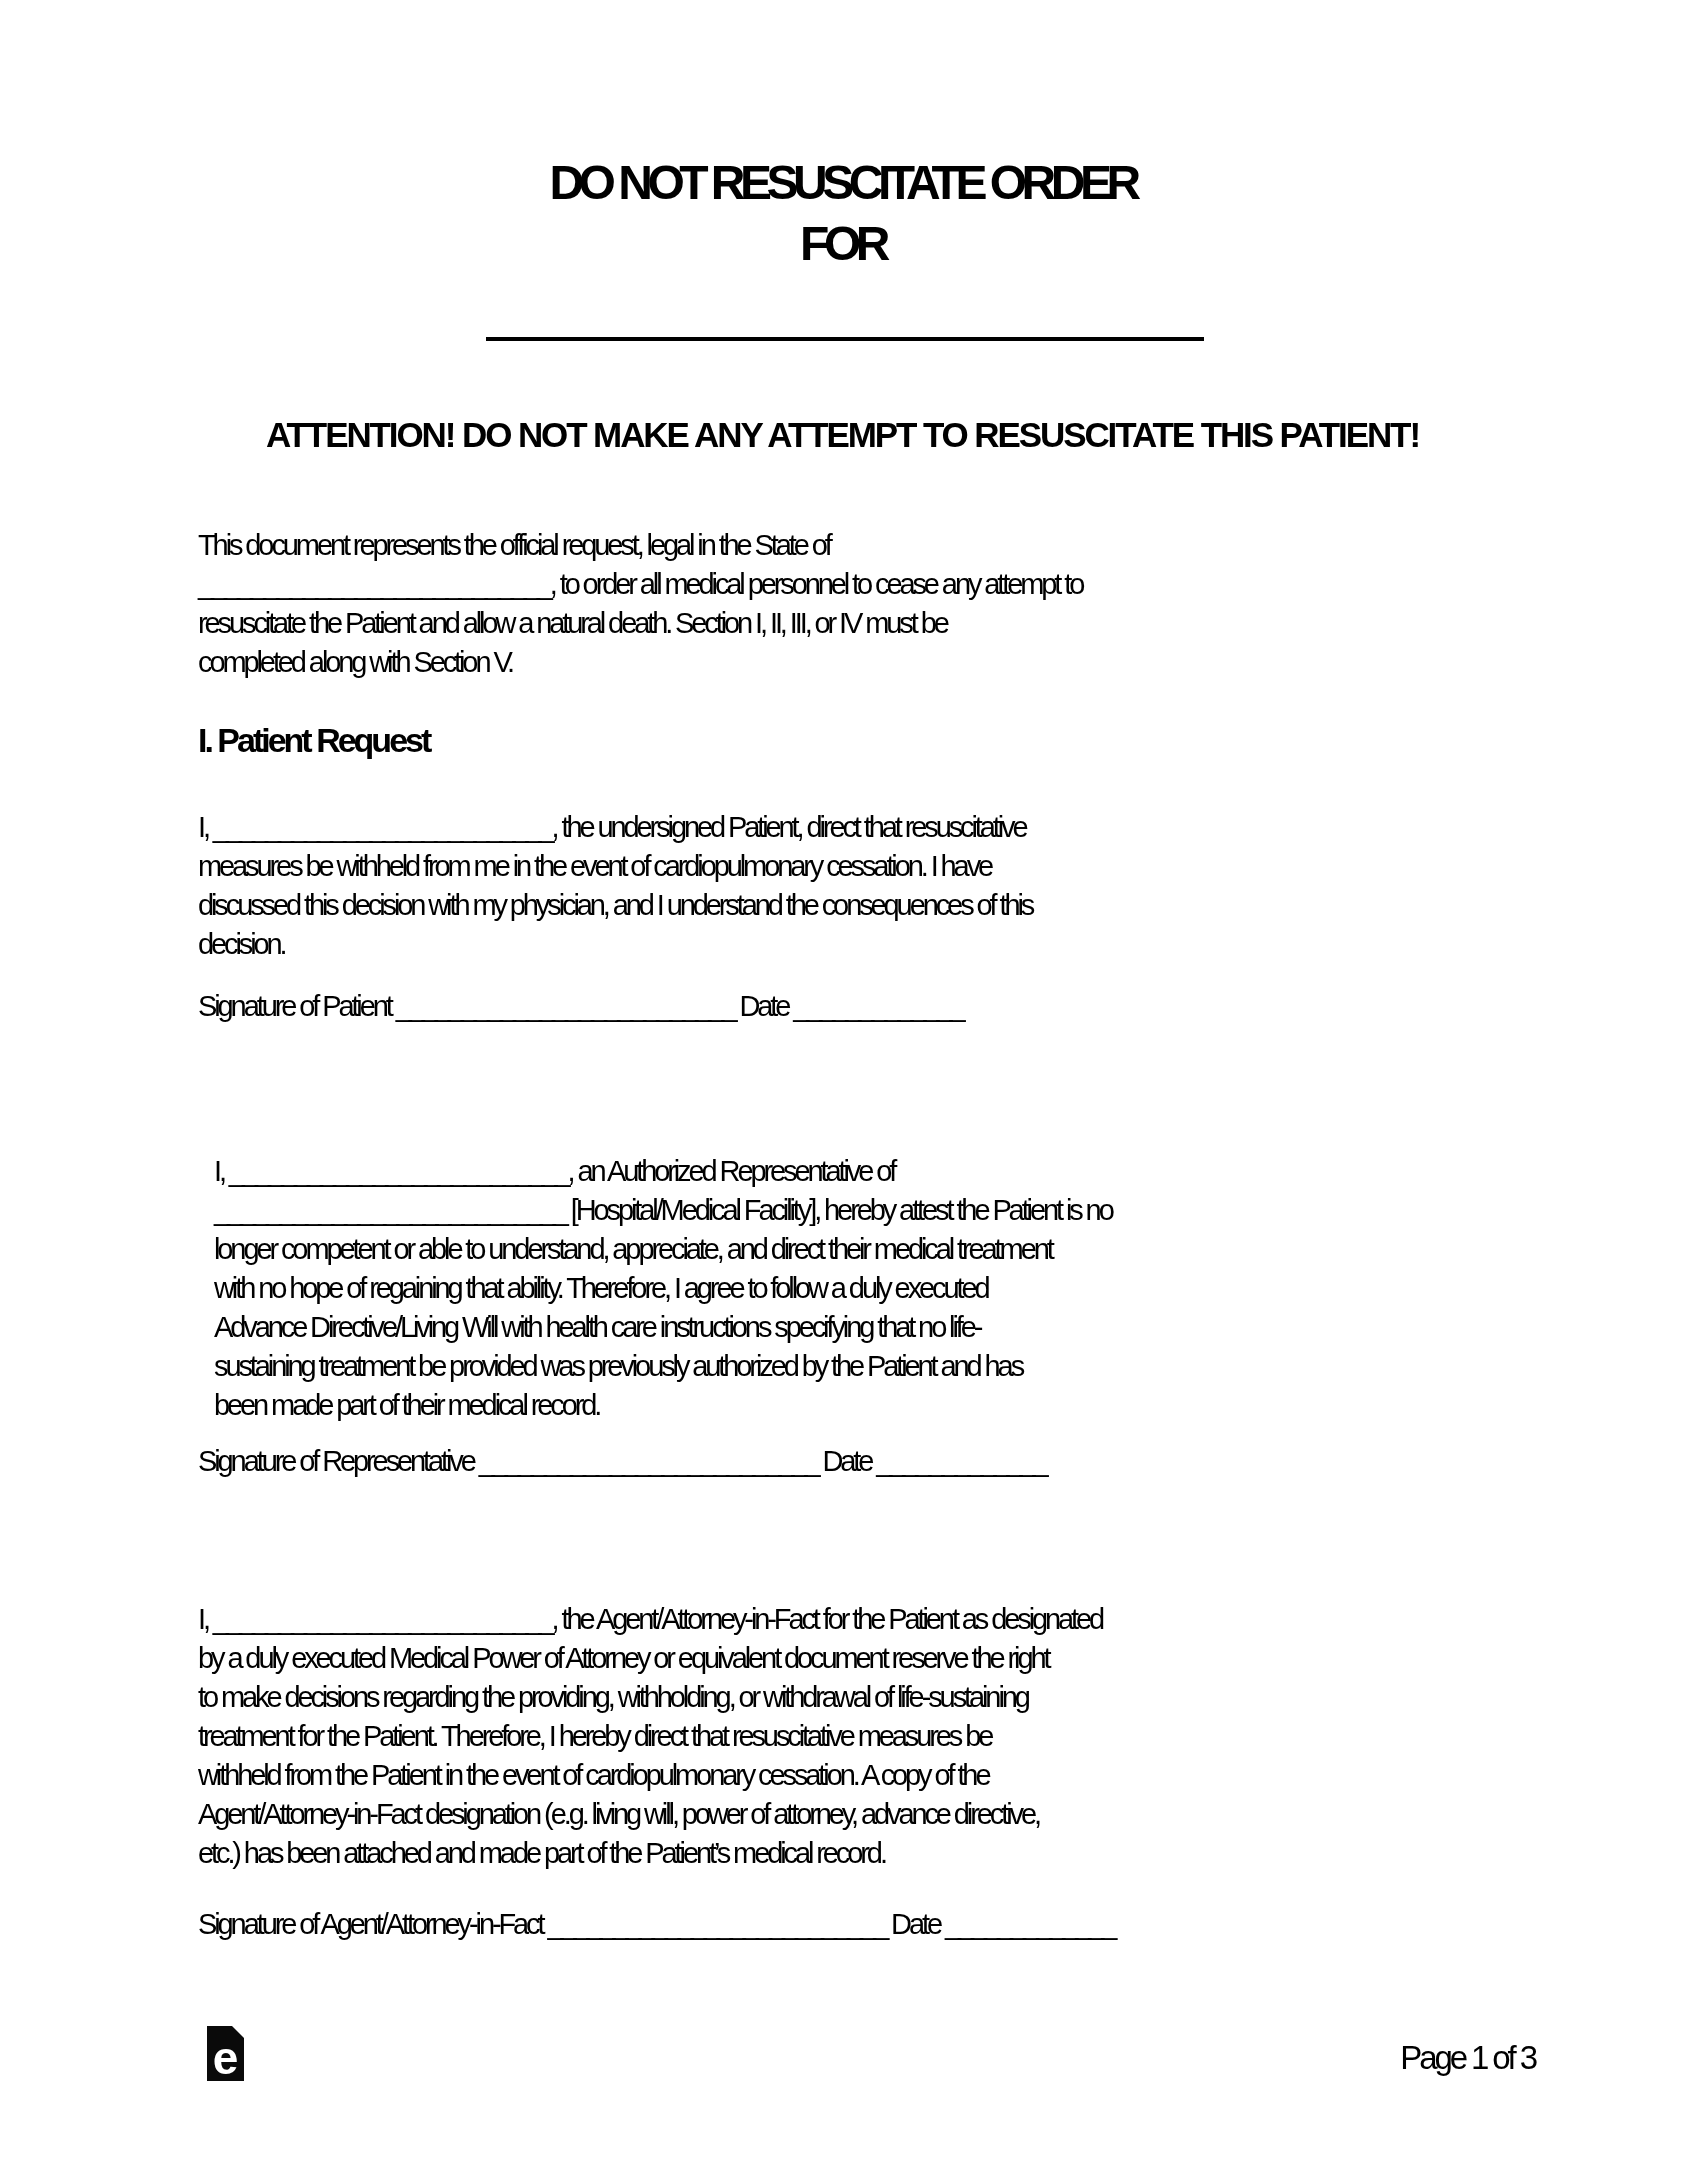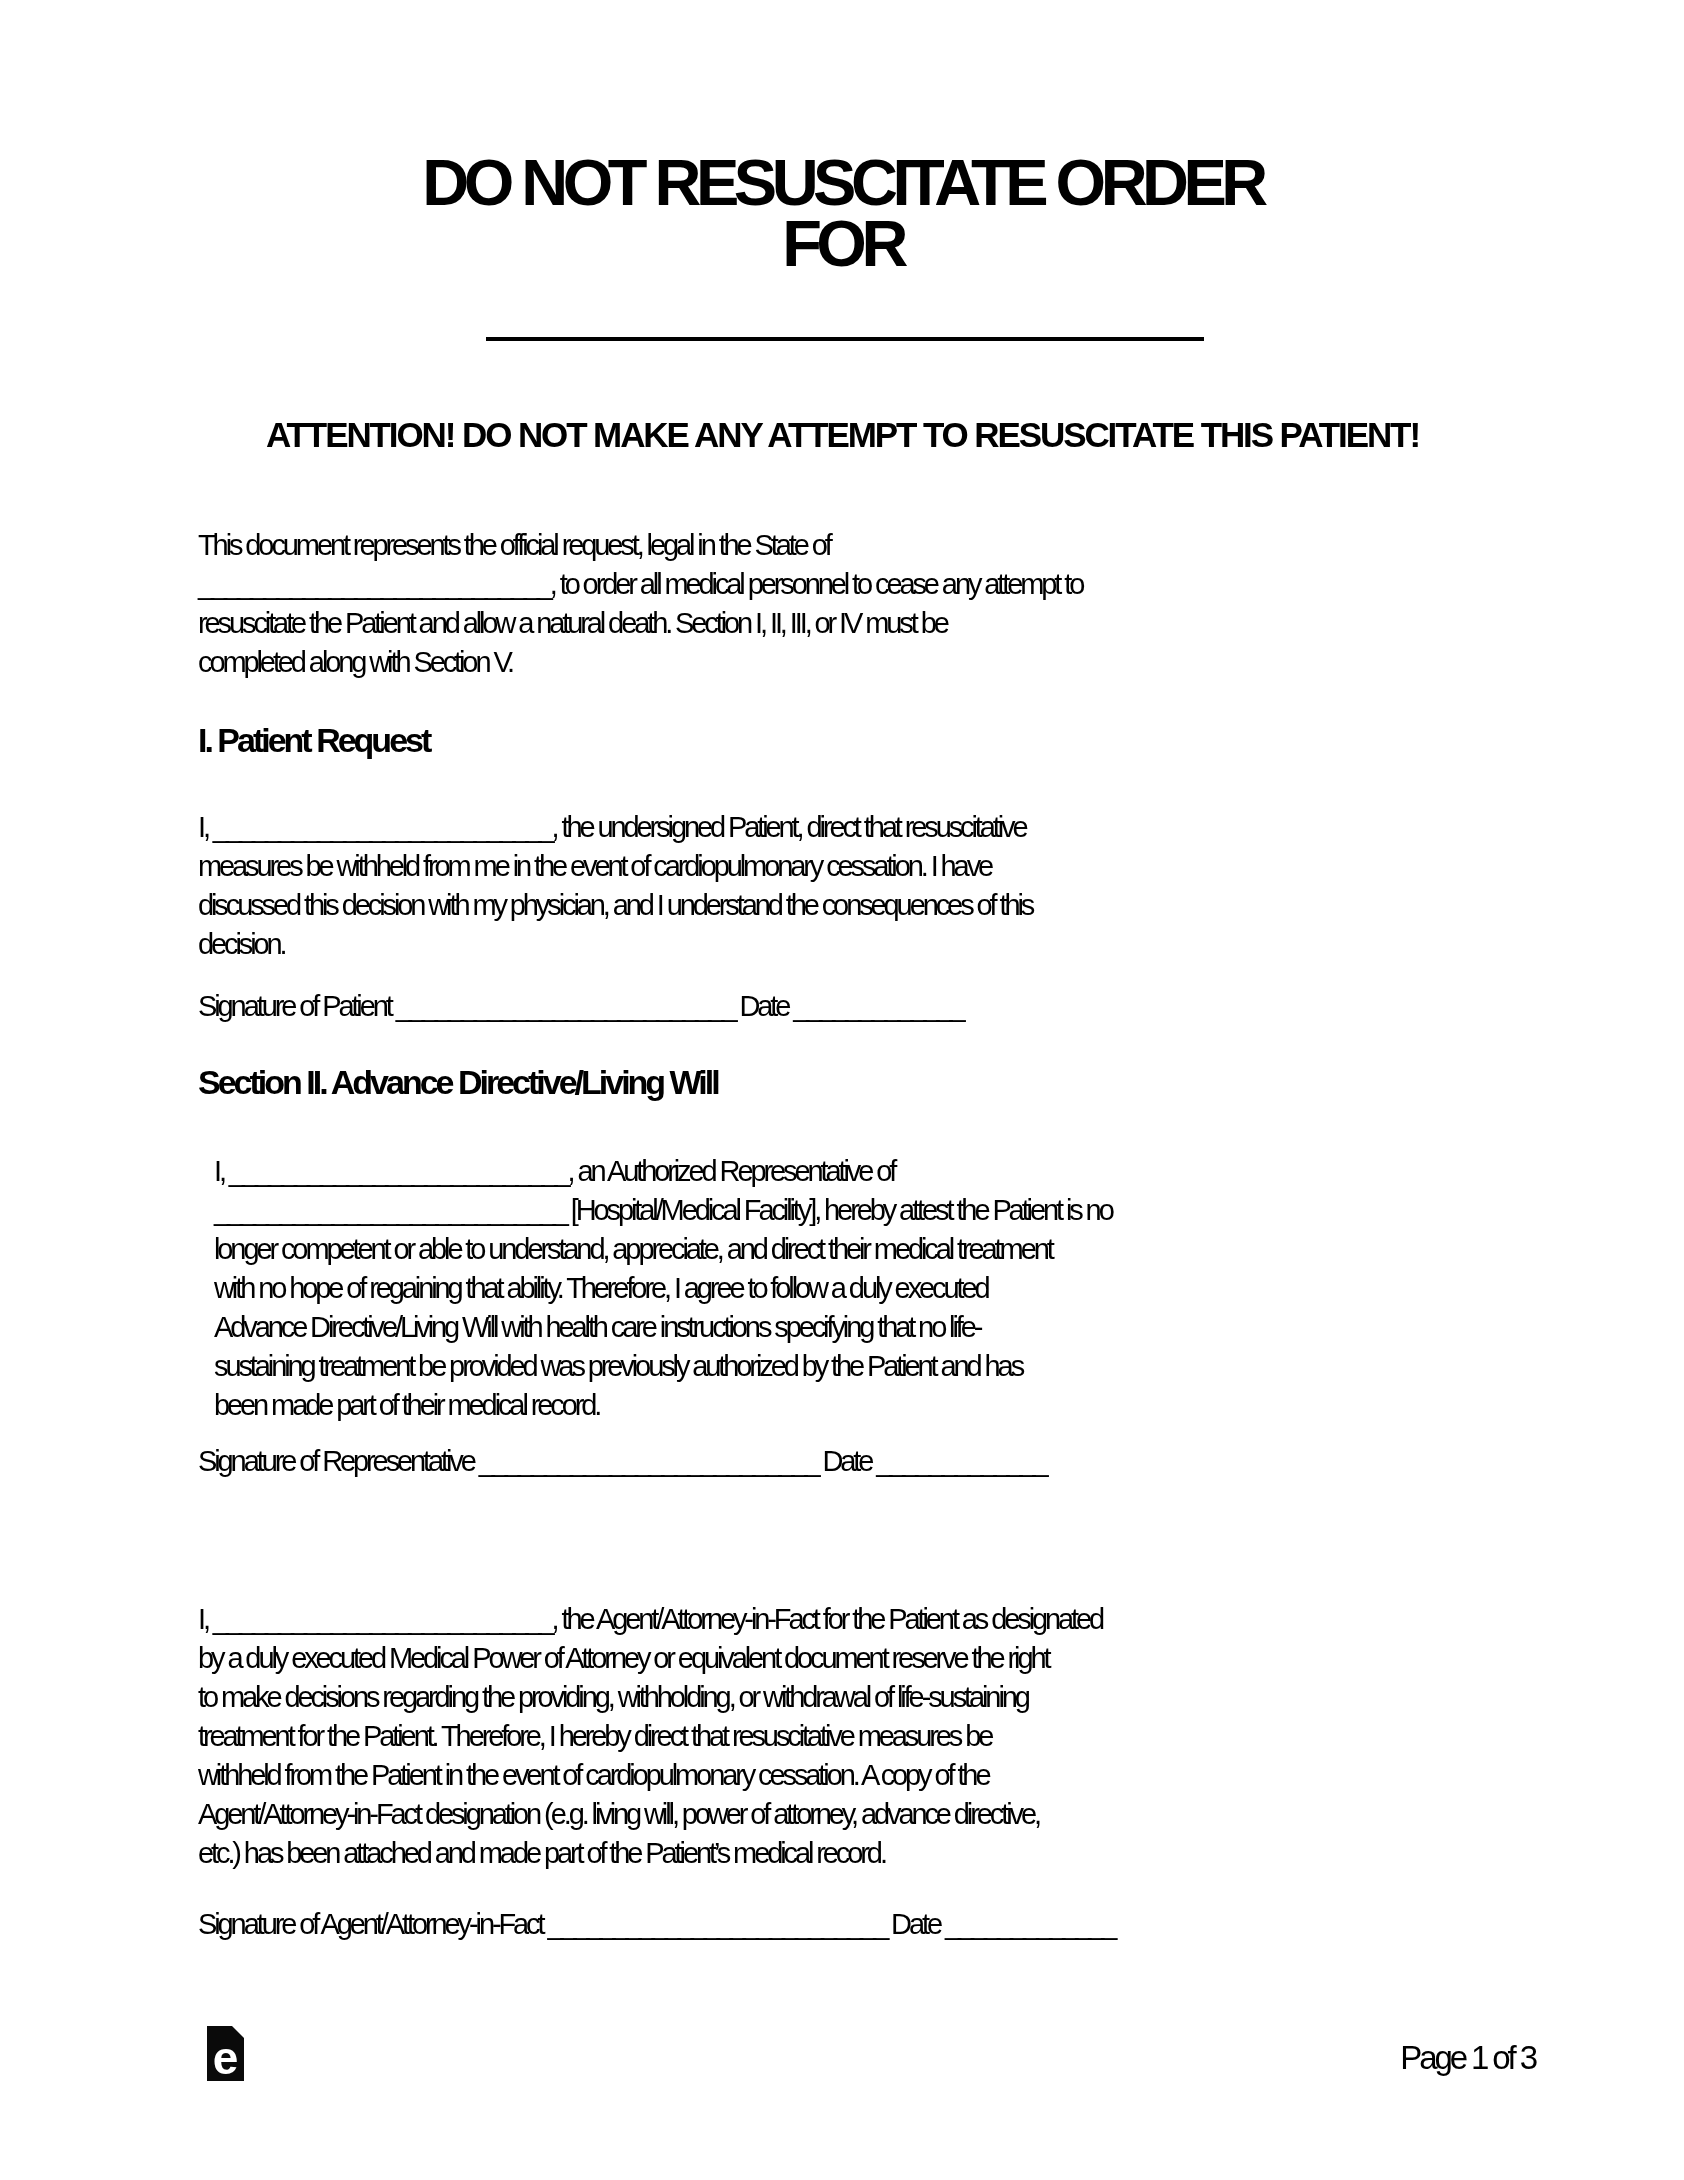--- a/index.html
+++ b/index.html
@@ -21,21 +21,21 @@
     left: 198px;
     width: 1288px;
   }
   .center-full {
     left: 0;
     width: 1685px;
     text-align: center;
   }
   .doc-title {
     top: 152px;
-    font-size: 65px;
+    font-size: 48px;
     line-height: 61px;
     font-weight: bold;
     letter-spacing: -5.5px;
     white-space: pre-line;
   }
   .name-rule {
     position: absolute;
     top: 337px;
     left: 486px;
     width: 718px;
@@ -133,21 +133,20 @@
 
   <div class="abs heading s1-heading">I. Patient Request</div>
 
   <div class="abs body-text s1-body">I, __________________________, the undersigned Patient, direct that resuscitative
 measures be withheld from me in the event of cardiopulmonary cessation. I have
 discussed this decision with my physician, and I understand the consequences of this
 decision.</div>
 
   <div class="abs body-text sig-line s1-sig">Signature of Patient __________________________ Date _____________</div>
 
-  <div class="abs heading s2-heading">Section II. Advance Directive/Living Will</div>
 
   <div class="abs body-text s2-body">I, __________________________, an Authorized Representative of
 ___________________________ [Hospital/Medical Facility], hereby attest the Patient is no
 longer competent or able to understand, appreciate, and direct their medical treatment
 with no hope of regaining that ability. Therefore, I agree to follow a duly executed
 Advance Directive/Living Will with health care instructions specifying that no life-
 sustaining treatment be provided was previously authorized by the Patient and has
 been made part of their medical record.</div>
 
   <div class="abs body-text sig-line s2-sig">Signature of Representative __________________________ Date _____________</div>

